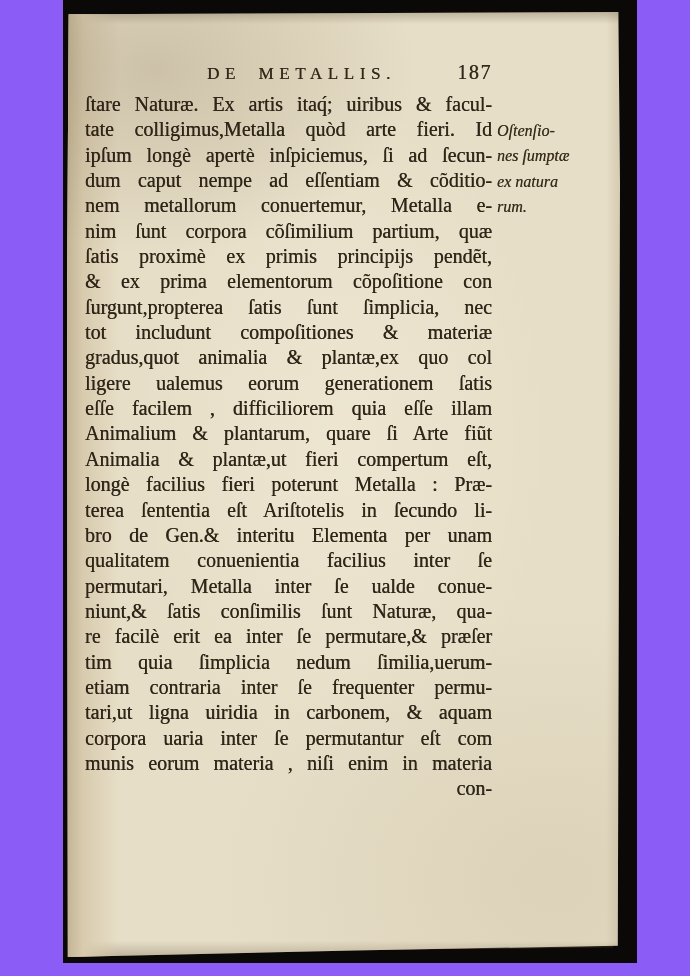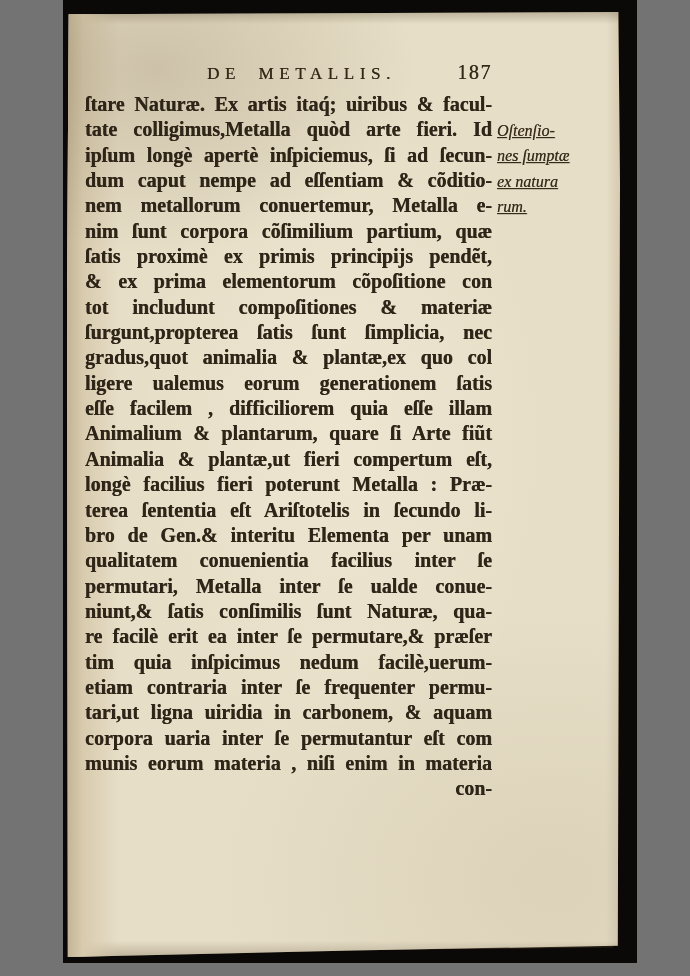--- a/index.html
+++ b/index.html
@@ -2,21 +2,21 @@
 <html><head>
 <meta charset="utf-8">
 <style>
   html, body { margin: 0; padding: 0; }
   body { background: #ffffff; }
 
   .canvas {
     position: relative;
     width: 690px;
     height: 976px;
-    background: #737373;
+    background: #8b5cf6;
     overflow: hidden;
     font-family: "Liberation Serif", "DejaVu Serif", serif;
   }
 
   
   .scan {
     position: absolute;
     left: 63px; top: 0;
     width: 574px; height: 963px;
     background: #0b0907;
@@ -78,21 +78,20 @@
 
   
   .body-col {
     position: absolute;
     left: 18px; top: 80px;
     width: 407px;
     font-size: 20px;
     line-height: 25.35px;
     color: #2e2417;
     text-shadow: 0.35px 0.35px 0 rgba(46,36,23,0.8);
-    font-weight: bold;
   }
   .tline {
     text-align: justify;
     text-align-last: justify;
     white-space: nowrap;
     height: 25.35px;
     overflow: visible;
   }
   .catchword-line {
     text-align: center;
@@ -102,21 +101,20 @@
   
   .margin-notes {
     position: absolute;
     left: 430px; top: 106px;
     width: 120px;
     font-style: italic;
     font-size: 16px;
     line-height: 25.35px;
     color: #362a1a;
     text-shadow: 0.3px 0.3px 0 rgba(54,42,26,0.7);
-    text-decoration: underline;
   }
 </style>
 </head>
 <body>
 
 <div class="canvas">
   <div class="scan">
     <div class="page-edge"></div>
     <div class="paper">
 
@@ -127,35 +125,35 @@
 
       <div class="body-col">
         <div class="tline">ſtare Naturæ. Ex artis itaq́; uiribus &amp; facul-</div>
         <div class="tline">tate colligimus,Metalla quòd arte fieri. Id</div>
         <div class="tline">ipſum longè apertè inſpiciemus, ſi ad ſecun-</div>
         <div class="tline">dum caput nempe ad eſſentiam &amp; cõditio-</div>
         <div class="tline">nem metallorum conuertemur, Metalla e-</div>
         <div class="tline">nim ſunt corpora cõſimilium partium, quæ</div>
         <div class="tline">ſatis proximè ex primis principijs pendẽt,</div>
         <div class="tline">&amp; ex prima elementorum cõpoſitione con</div>
+        <div class="tline">ſurgunt,propterea ſatis ſunt ſimplicia, nec</div>
         <div class="tline">tot includunt compoſitiones &amp; materiæ</div>
-        <div class="tline">ſurgunt,propterea ſatis ſunt ſimplicia, nec</div>
         <div class="tline">gradus,quot animalia &amp; plantæ,ex quo col</div>
         <div class="tline">ligere ualemus eorum generationem ſatis</div>
         <div class="tline">eſſe facilem , difficiliorem quia eſſe illam</div>
         <div class="tline">Animalium &amp; plantarum, quare ſi Arte fiũt</div>
         <div class="tline">Animalia &amp; plantæ,ut fieri compertum eſt,</div>
         <div class="tline">longè facilius fieri poterunt Metalla : Præ-</div>
         <div class="tline">terea ſententia eſt Ariſtotelis in ſecundo li-</div>
         <div class="tline">bro de Gen.&amp; interitu Elementa per unam</div>
         <div class="tline">qualitatem conuenientia facilius inter ſe</div>
         <div class="tline">permutari, Metalla inter ſe ualde conue-</div>
         <div class="tline">niunt,&amp; ſatis conſimilis ſunt Naturæ, qua-</div>
         <div class="tline">re facilè erit ea inter ſe permutare,&amp; præſer</div>
-        <div class="tline">tim quia inſpicimus nedum facilè,uerum-</div>
+        <div class="tline">tim quia ſimplicia nedum ſimilia,uerum-</div>
         <div class="tline">etiam contraria inter ſe frequenter permu-</div>
         <div class="tline">tari,ut ligna uiridia in carbonem, &amp; aquam</div>
         <div class="tline">corpora uaria inter ſe permutantur eſt com</div>
         <div class="tline">munis eorum materia , niſi enim in materia</div>
         <div class="tline catchword-line">con-</div>
       </div>
 
       <div class="margin-notes">
         <div>Oſtenſio-</div>
         <div>nes ſumptæ</div>

